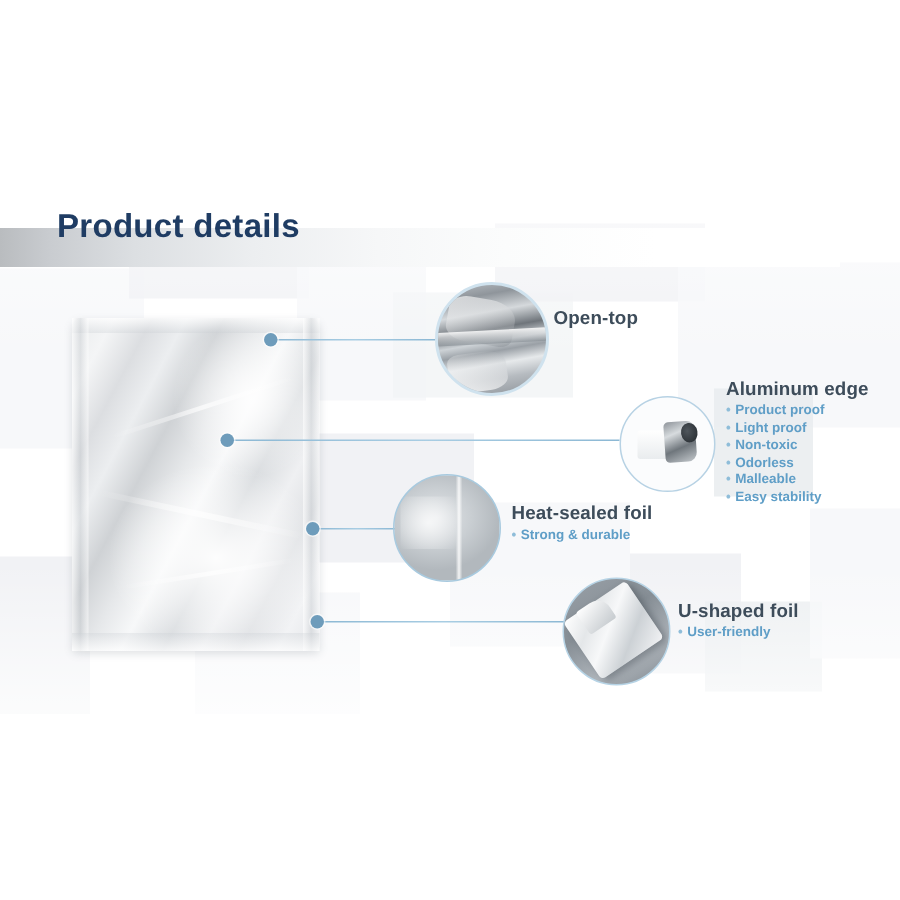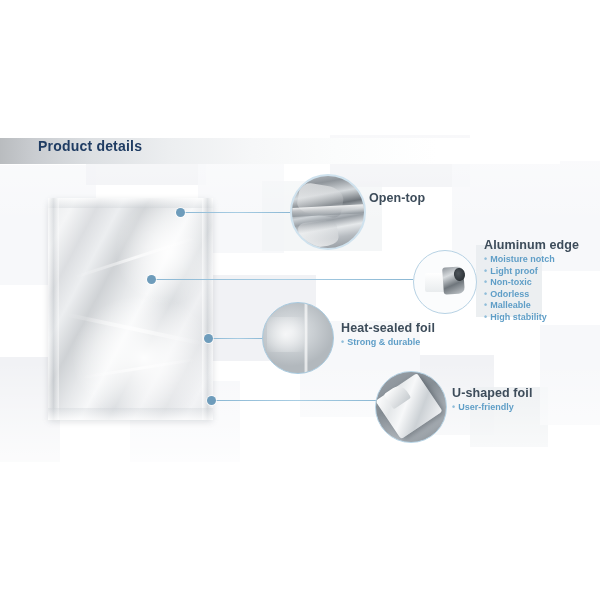--- a/index.html
+++ b/index.html
@@ -18,21 +18,21 @@
     position: relative;
     width: 600px;
     height: 600px;
     background: #ffffff;
   }
 
   
   #content-band {
     position: absolute;
     left: 0;
-    top: 125px;
+    top: 139px;
     width: 600px;
     height: 337px;
     background: #ffffff;
     overflow: hidden;
   }
 
   
   .bg-block {
     position: absolute;
     background: #f2f4f6;
@@ -59,21 +59,21 @@
     height: 26px;
     background: linear-gradient(90deg,
        #b9bcbf 0%, #c9ccd0 6%, #dcdfe2 16%, #eceef0 30%,
        #f6f7f8 45%, #fbfcfc 60%, #ffffff 78%, #ffffff 100%);
   }
 
   #page-title {
     position: absolute;
     left: 38px;
     top: 138px;
-    font-size: 14px;
+    font-size: 22px;
     font-weight: bold;
     color: #1f3c63;
     letter-spacing: 0.2px;
     white-space: nowrap;
   }
 
   
   #pouch {
     position: absolute;
     left: 48px;
@@ -325,26 +325,26 @@
       <div class="notch-fold"></div>
     </div>
 
     <div class="callout" id="callout-open-top" style="top:66px;">
       <div class="callout-title">Open-top</div>
     </div>
 
     <div class="callout" id="callout-aluminum" style="top:113px;">
       <div class="callout-title">Aluminum edge</div>
       <ul class="callout-list">
-        <li>Moisture notch</li>
+        <li>Product proof</li>
         <li>Light proof</li>
         <li>Non-toxic</li>
         <li>Odorless</li>
         <li>Malleable</li>
-        <li>High stability</li>
+        <li>Easy stability</li>
       </ul>
     </div>
 
     <div class="callout" id="callout-sealed-edge" style="top:196px;">
       <div class="callout-title">Heat-sealed foil</div>
       <ul class="callout-list">
         <li>Strong &amp; durable</li>
       </ul>
     </div>
 

